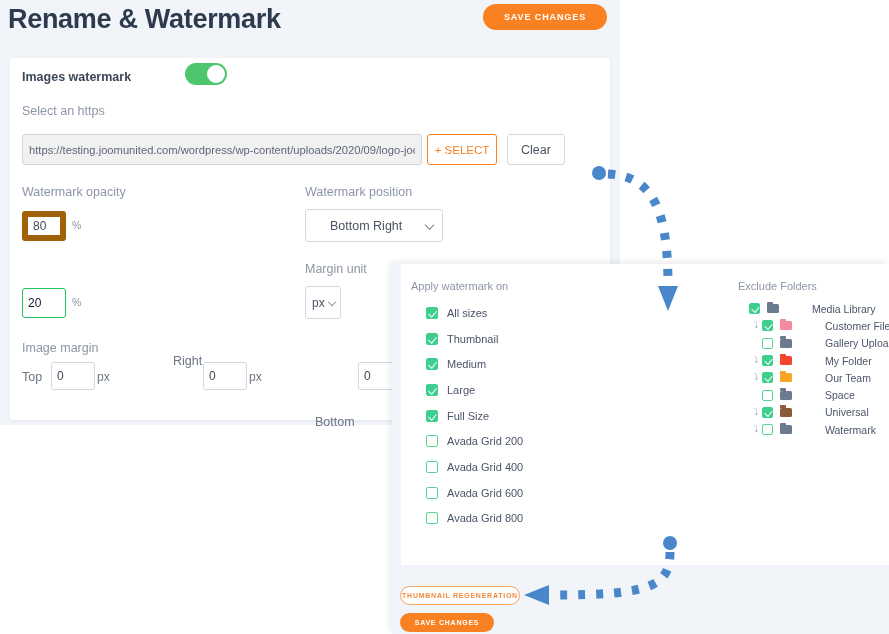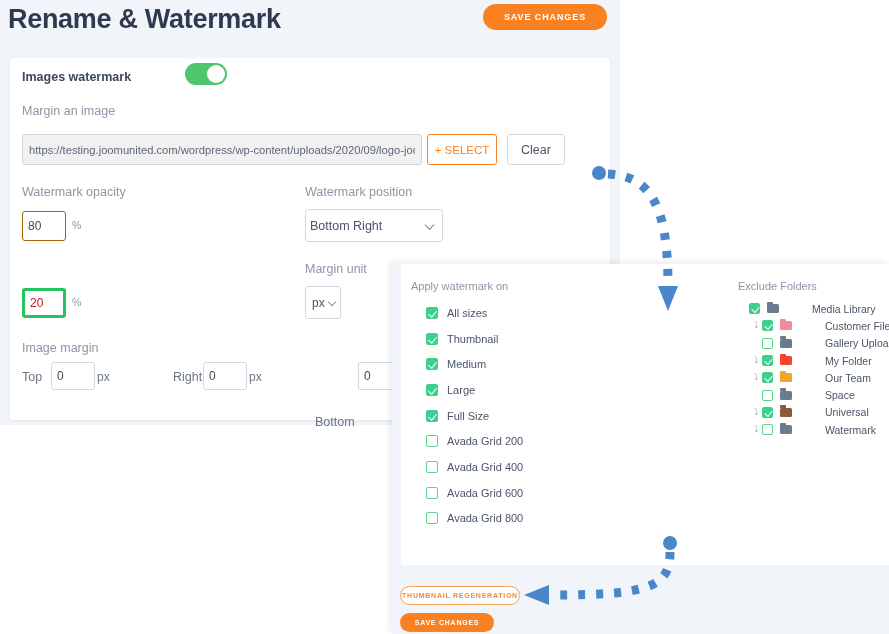--- a/index.html
+++ b/index.html
@@ -80,66 +80,66 @@
     background: #ffffff; color: #4a5464;
     font-size: 12.5px; cursor: pointer;
     font-family: "Liberation Sans", sans-serif;
   }
 
   .lbl-opacity { position: absolute; left: 12px; top: 127px; }
   .lbl-position { position: absolute; left: 295px; top: 127px; }
   .num-opacity {
     position: absolute; left: 12px; top: 153px;
     width: 44px; height: 30px;
-    border: 1px solid #a16207; border-radius: 3px;
+    border: 6px solid #a16207; border-radius: 3px;
     background: #fff; color: #3c4858; font-size: 12px; padding: 0 5px;
     outline: none; font-family: "Liberation Sans", sans-serif;
   }
   .unit-pct-1 { position: absolute; left: 62px; top: 161px; color: #8d96a6; font-size: 10.5px; }
 
   .sel-position {
     position: absolute; left: 295px; top: 151px;
     width: 138px; height: 33px;
     border: 1px solid #d4d8de; border-radius: 3px;
     background: #ffffff; color: #4a5464; font-size: 12.5px;
-    padding: 0 24px 0 4px;
+    padding: 0 24px 0 24px;
     display: flex; align-items: center; cursor: pointer;
   }
   .chev {
     position: absolute; right: 9px; top: 50%;
     width: 7px; height: 7px;
     border-right: 1.6px solid #7b8494; border-bottom: 1.6px solid #7b8494;
     transform: translateY(-65%) rotate(45deg);
   }
 
   .lbl-setsize { position: absolute; left: 12px; top: 204px; }
   .lbl-marginunit { position: absolute; left: 295px; top: 204px; }
   .num-setsize {
     position: absolute; left: 12px; top: 230px;
     width: 44px; height: 30px;
-    border: 3px solid #22c55e; border-radius: 3px;
-    background: #fff; color: #b91c1c; font-size: 12px; padding: 0 5px;
+    border: 1px solid #22c55e; border-radius: 3px;
+    background: #fff; color: #0f172a; font-size: 12px; padding: 0 5px;
     outline: none; font-family: "Liberation Sans", sans-serif;
   }
   .unit-pct-2 { position: absolute; left: 62px; top: 238px; color: #8d96a6; font-size: 10.5px; }
   .sel-unit {
     position: absolute; left: 295px; top: 228px;
     width: 36px; height: 33px;
     border: 1px solid #d4d8de; border-radius: 3px;
     background: #ffffff; color: #4a5464; font-size: 12px;
     padding: 0 16px 0 6px;
     display: flex; align-items: center; cursor: pointer;
   }
   .sel-unit .chev { right: 5px; width: 6px; height: 6px; }
 
   .lbl-imgmargin { position: absolute; left: 12px; top: 283px; }
   .m-top-lbl { position: absolute; left: 12px; top: 312px; color: #6b7585; font-size: 12.5px; }
   .m-top-in   { position: absolute; left: 41px;  top: 304px; }
   .m-top-unit { position: absolute; left: 87px;  top: 312px; color: #6b7585; font-size: 12px; }
-  .m-right-lbl{ position: absolute; left: 163px; top: 312px; color: #6b7585; font-size: 12.5px; }
+  .m-right-lbl{ position: absolute; left: 163px; top: 296px; color: #6b7585; font-size: 12.5px; }
   .m-right-in { position: absolute; left: 193px; top: 304px; }
   .m-right-unit{position: absolute; left: 239px; top: 312px; color: #6b7585; font-size: 12px; }
   .m-bot-lbl  { position: absolute; left: 305px; top: 312px; color: #6b7585; font-size: 12.5px; margin-top: 45px; }
   .m-bot-in   { position: absolute; left: 348px; top: 304px; }
   .m-num {
     width: 44px; height: 28px;
     border: 1px solid #d4d8de; border-radius: 3px;
     background: #fff; color: #3c4858; font-size: 12px; padding: 0 5px;
     outline: none; font-family: "Liberation Sans", sans-serif;
   }
@@ -245,21 +245,21 @@
       <button class="btn-save-top">SAVE CHANGES</button>
     </div>
 
     <div class="card">
 
       <div class="row-toggle lbl-dark">Images watermark</div>
       <div class="toggle">
         <div class="knob"></div>
       </div>
 
-      <div class="lbl lbl-select-img">Margin an image</div>
+      <div class="lbl lbl-select-img">Select an https</div>
 
       <input class="url-input" type="text" value="https://testing.joomunited.com/wordpress/wp-content/uploads/2020/09/logo-joor" style="">
       <button class="btn-select">+ SELECT</button>
       <button class="btn-clear">Clear</button>
 
       <div class="lbl lbl-opacity">Watermark opacity</div>
       <input class="num-opacity" type="text" value="80" style="">
       <div class="unit-pct-1">%</div>
 
       <div class="lbl lbl-position">Watermark position</div>

